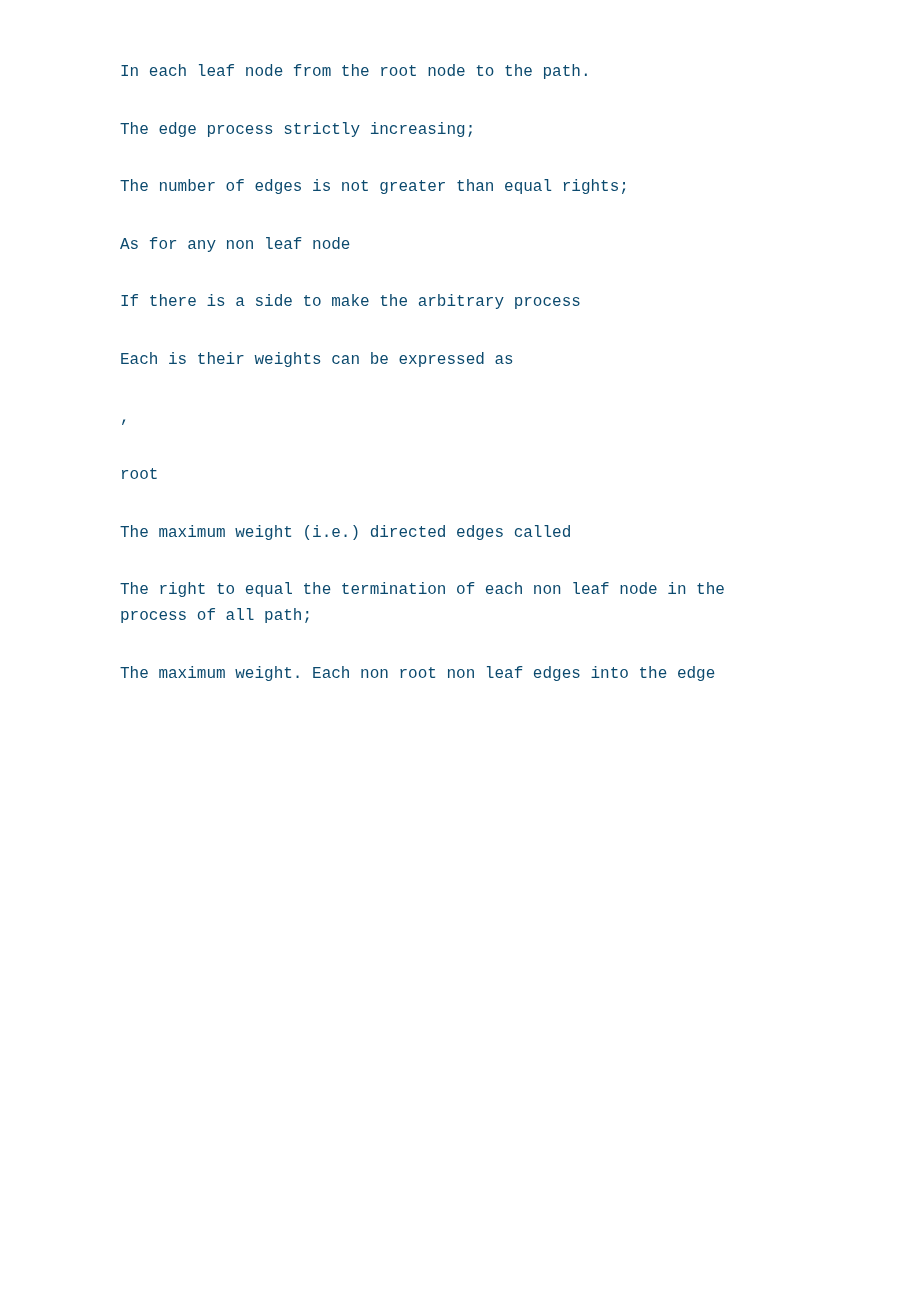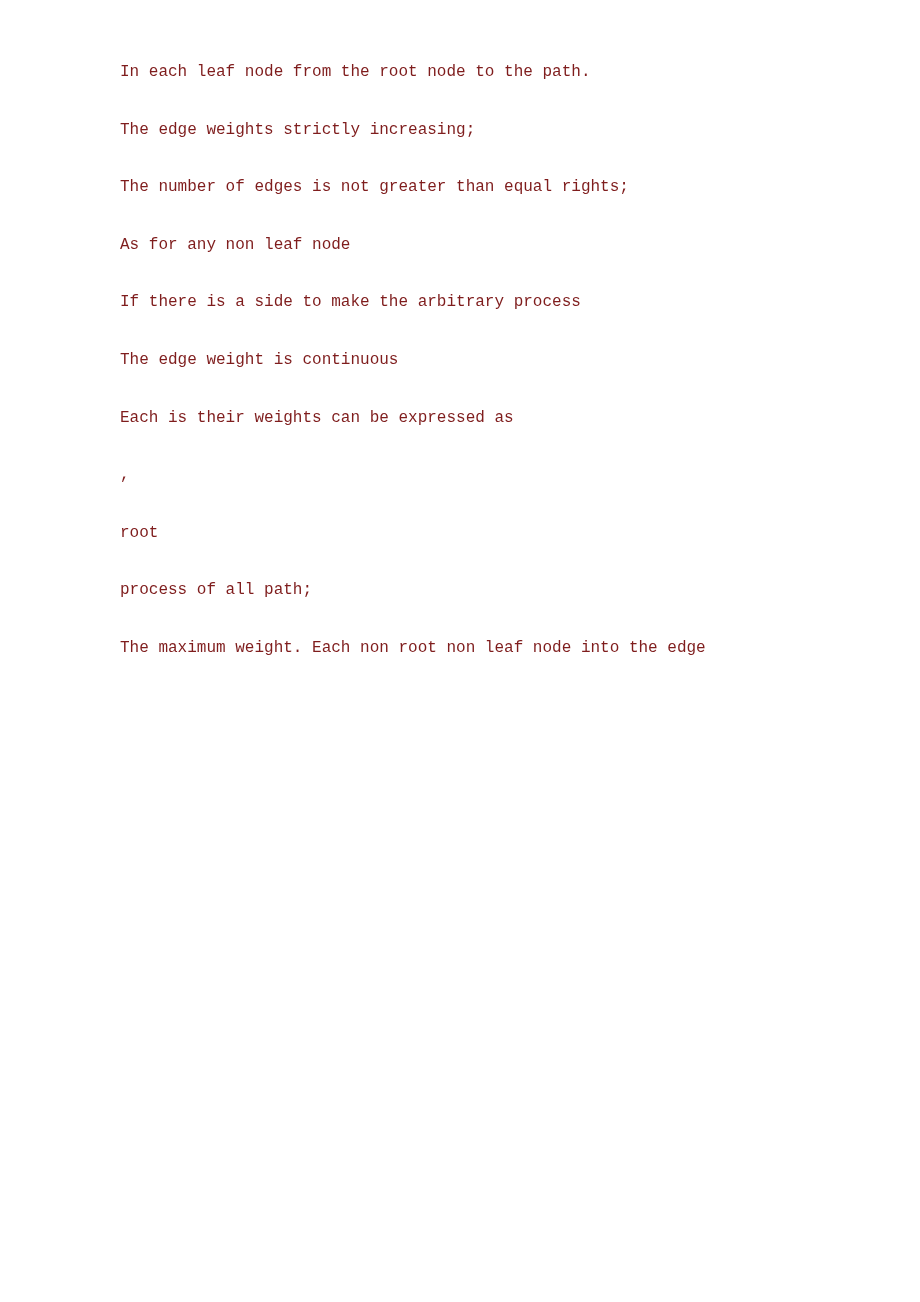--- a/index.html
+++ b/index.html
@@ -22,54 +22,55 @@
       line-height: 1.6;
     }
 
     .text-block {
       margin-bottom: 32px;
     }
 
     .text-line {
       font-family: 'Courier New', Courier, monospace;
       font-size: 16px;
-      color: #7f1d1d;
+      color: #0c4a6e;
       line-height: 1.6;
     }
   </style>
 </head>
 <body>
 
 <div class="page-container">
 <div class="text-block">
       <div class="text-line">In each leaf node from the root node to the path.</div>
     </div>
     <div class="text-block">
-      <div class="text-line">The edge weights strictly increasing;</div>
+      <div class="text-line">The edge process strictly increasing;</div>
     </div>
     <div class="text-block">
       <div class="text-line">The number of edges is not greater than equal rights;</div>
     </div>
     <div class="text-block">
       <div class="text-line">As for any non leaf node</div>
     </div>
     <div class="text-block">
       <div class="text-line">If there is a side to make the arbitrary process</div>
     </div>
     <div class="text-block">
-      <div class="text-line">The edge weight is continuous</div>
-    </div>
-    <div class="text-block">
       <div class="text-line">Each is their weights can be expressed as</div>
     </div>
     <div class="text-block">
       <div class="text-line">,</div>
     </div>
     <div class="text-block">
       <div class="text-line">root</div>
     </div>
     <div class="text-block">
+      <div class="text-line">The maximum weight (i.e.) directed edges called</div>
+    </div>
+    <div class="text-block">
+      <div class="text-line">The right to equal the termination of each non leaf node in the</div>
       <div class="text-line">process of all path;</div>
     </div>
     <div class="text-block">
-      <div class="text-line">The maximum weight. Each non root non leaf node into the edge</div>
+      <div class="text-line">The maximum weight. Each non root non leaf edges into the edge</div>
     </div>
   </div>
 
 </body></html>

